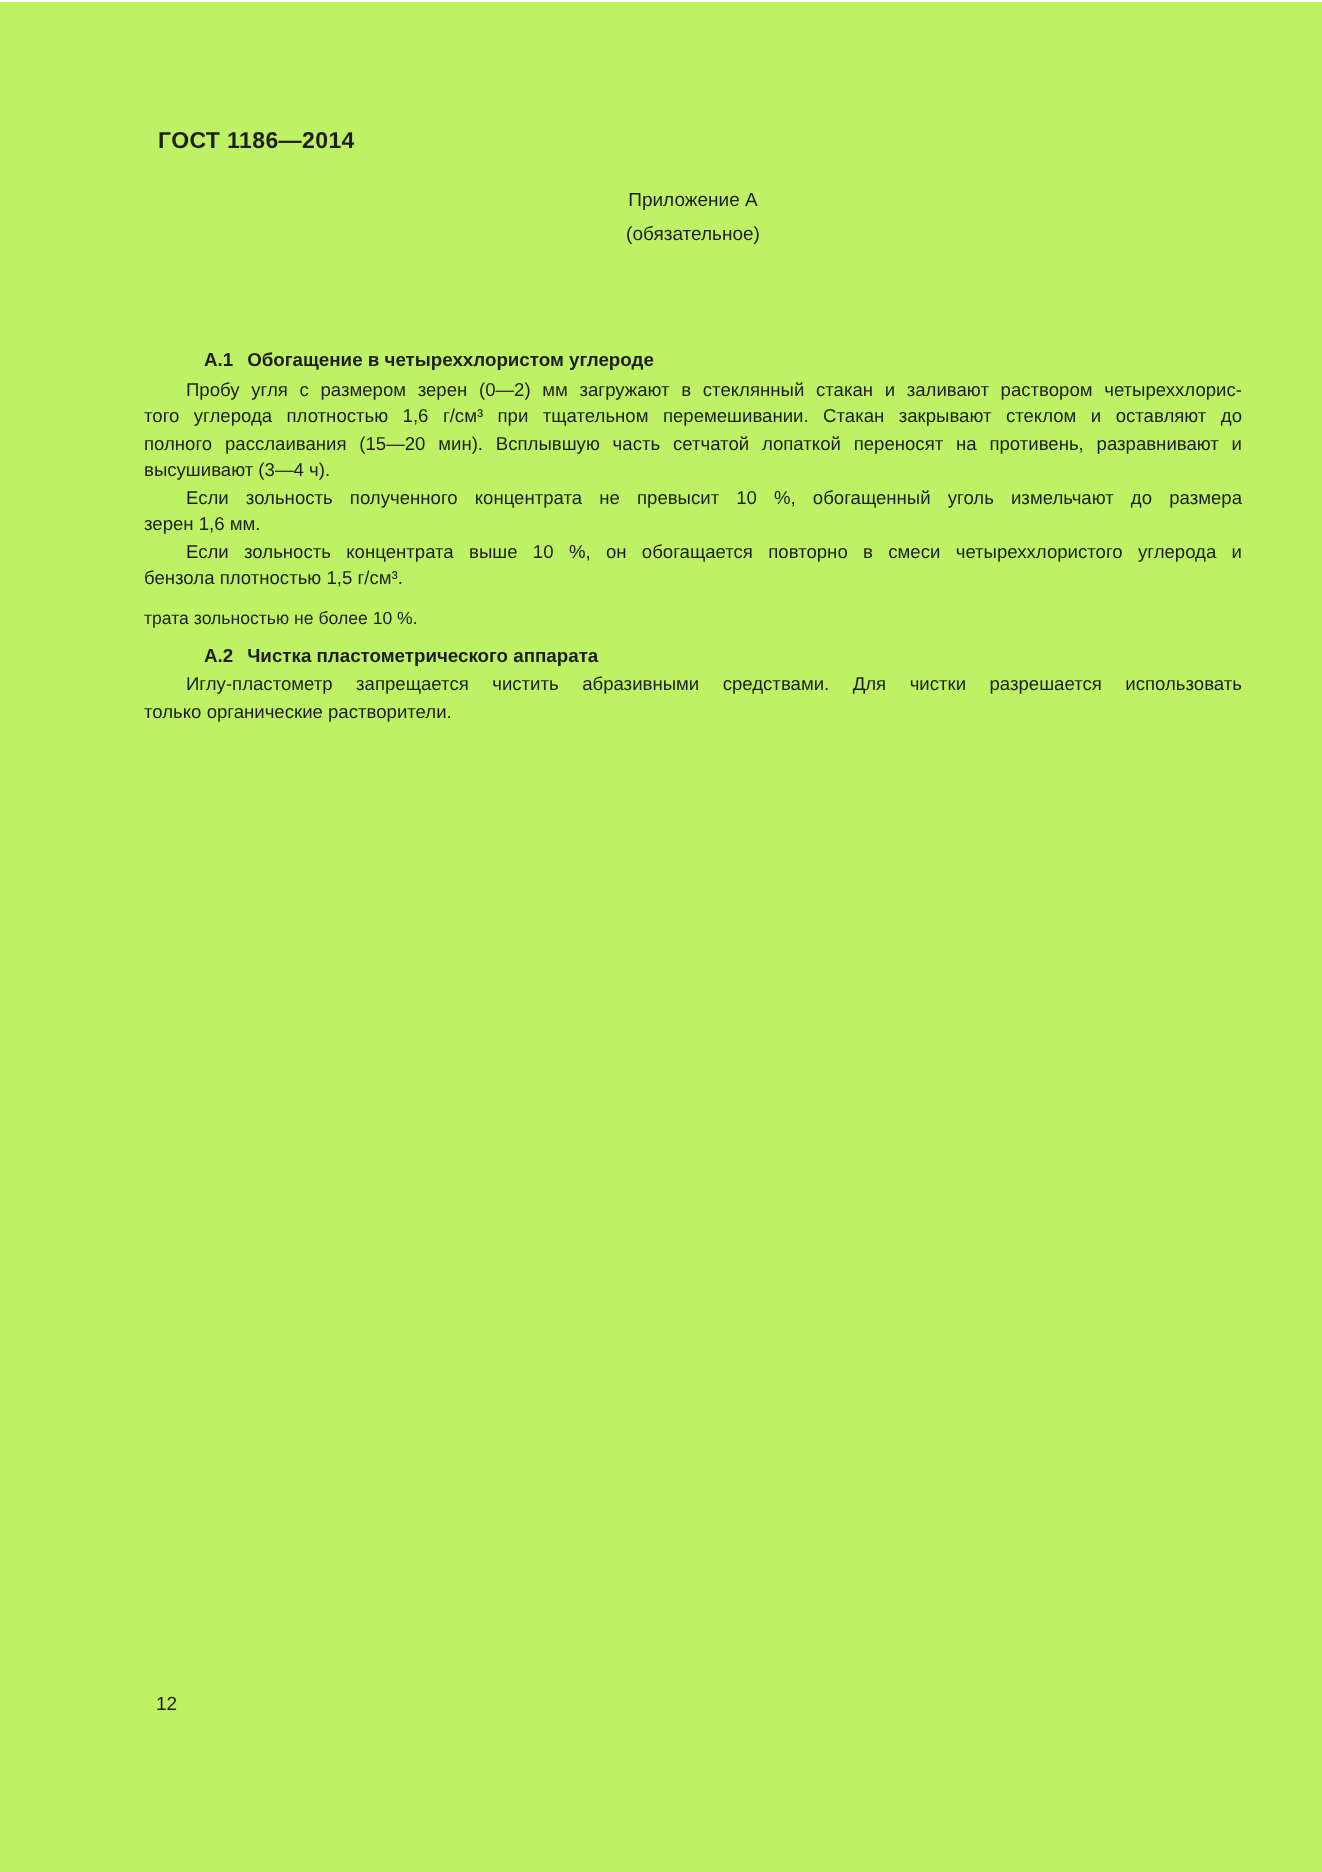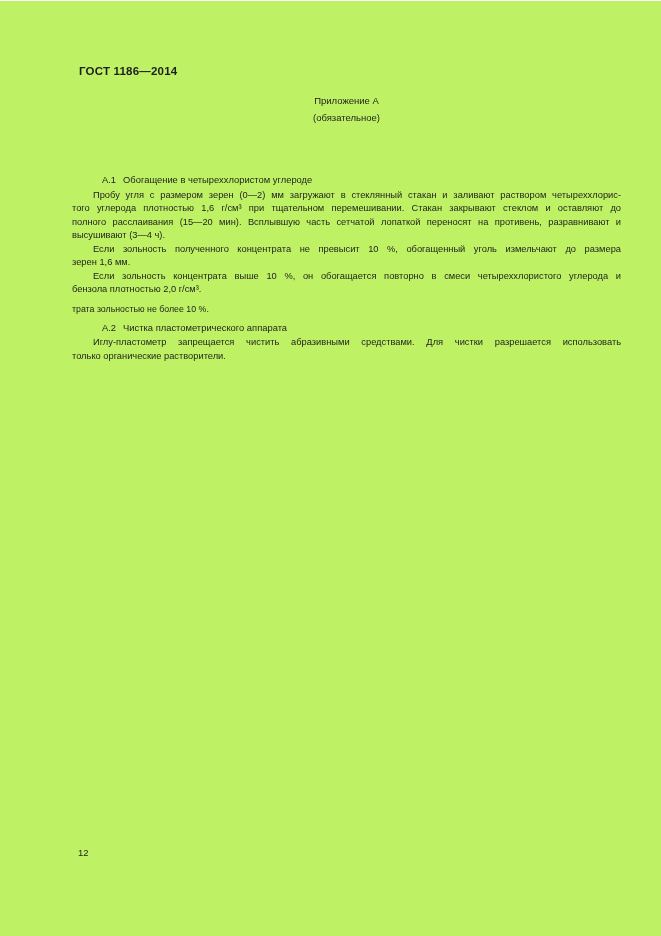--- a/index.html
+++ b/index.html
@@ -39,21 +39,21 @@
   }
   .content {
     position: absolute;
     left: 72px;
     top: 172px;
     width: 549px;
     font-size: 9.3px;
     line-height: 13.5px;
   }
   .sec-heading {
-    font-weight: normal;
+    font-weight: bold;
     font-size: 9.4px;
     padding-left: 30px;
     margin: 0 0 2px 0;
     white-space: nowrap;
   }
   .sec + .sec .sec-heading { margin-top: 4px; }
   .sec-num { margin-right: 7px; }
   .para { margin: 0; }
   .para.note {
     font-size: 8.8px;
@@ -94,21 +94,21 @@
           <div class="line just">того углерода плотностью 1,6 г/см³ при тщательном перемешивании. Стакан закрывают стеклом и оставляют до</div>
           <div class="line just">полного расслаивания (15—20 мин). Всплывшую часть сетчатой лопаткой переносят на противень, разравнивают и</div>
           <div class="line last">высушивают (3—4 ч).</div>
         </div>
         <div class="para">
           <div class="line first just">Если зольность полученного концентрата не превысит 10 %, обогащенный уголь измельчают до размера</div>
           <div class="line last">зерен 1,6 мм.</div>
         </div>
         <div class="para">
           <div class="line first just">Если зольность концентрата выше 10 %, он обогащается повторно в смеси четыреххлористого углерода и</div>
-          <div class="line last">бензола плотностью 2,0 г/см³.</div>
+          <div class="line last">бензола плотностью 1,5 г/см³.</div>
         </div>
         <div class="para note">
           <div class="line last">трата зольностью не более 10 %.</div>
         </div>
       </div>
       <div class="sec">
         <div class="sec-heading"><span class="sec-num">А.2</span><span>Чистка пластометрического аппарата</span></div>
         <div class="para">
           <div class="line first just">Иглу-пластометр запрещается чистить абразивными средствами. Для чистки разрешается использовать</div>
           <div class="line last">только органические растворители.</div>

